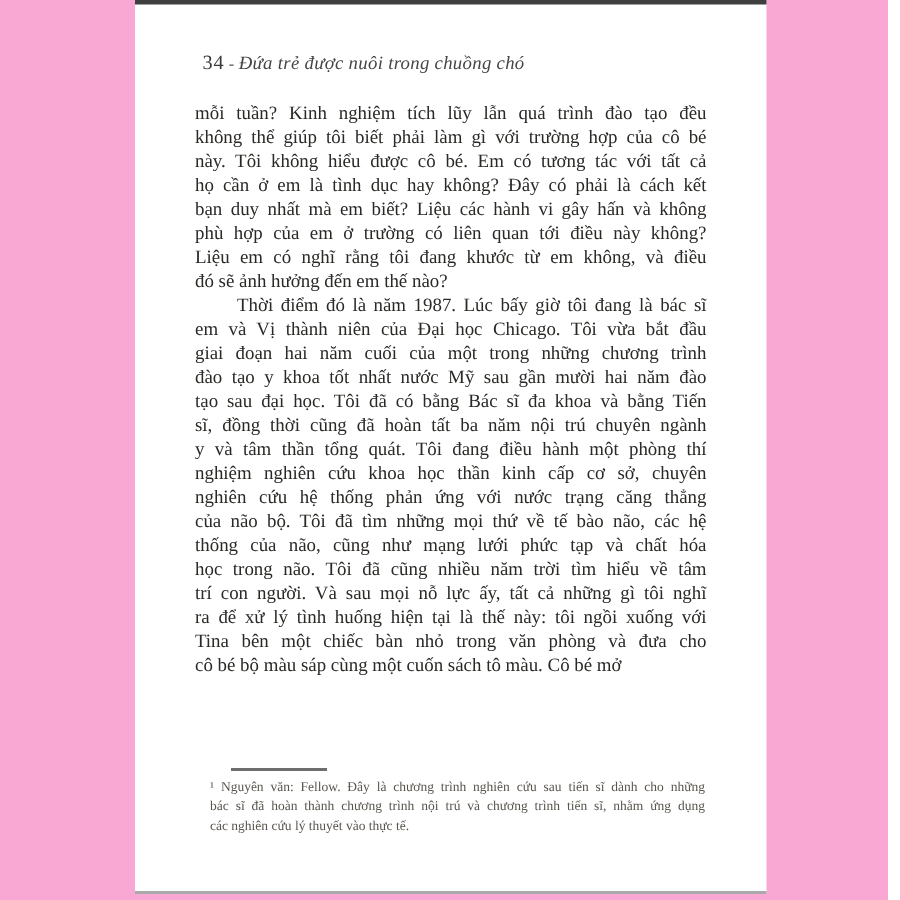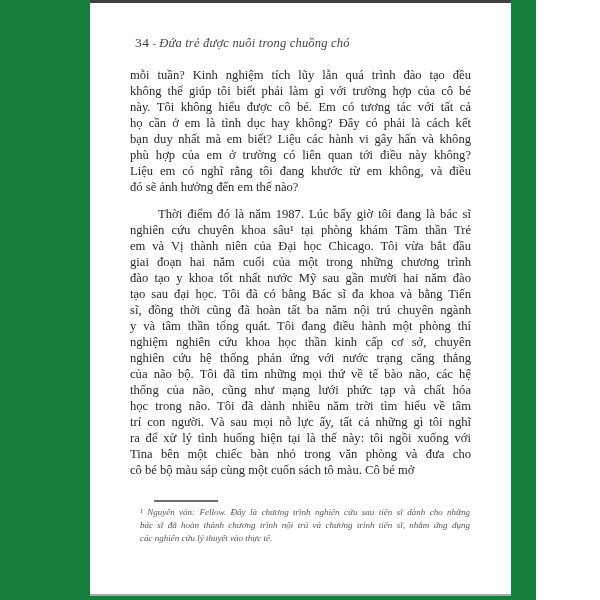--- a/index.html
+++ b/index.html
@@ -5,23 +5,23 @@
   html, body {
     margin: 0;
     padding: 0;
     width: 600px;
     height: 600px;
     overflow: hidden;
     font-family: "Liberation Serif", "DejaVu Serif", serif;
   }
   .stage {
     position: relative;
-    width: 536px;
+    width: 592px;
     height: 600px;
-    background: #15803d;
+    background: #f9a8d4;
   }
   .page {
     position: absolute;
     left: 90px;
     top: 0;
     width: 421px;
     height: 596px;
     background: #ffffff;
     border-top: 3px solid #3f3f3f;
     border-bottom: 2px solid #a9a9a9;
@@ -52,43 +52,41 @@
   .bodytext {
     position: absolute;
     left: 40px;
     top: 64px;
     width: 341px;
     color: #2b2926;
     font-size: 12.6px;
     line-height: 16px;
   }
   .para + .para {
-    margin-top: 11px;
   }
   .line {
     text-align: justify;
     text-align-last: justify;
     height: 16px;
     overflow: hidden;
   }
   .line.last {
     text-align-last: left;
   }
   .para.indent .line:first-child {
     text-indent: 28px;
   }
   .footnote {
     position: absolute;
     left: 50px;
-    top: 497px;
+    top: 509px;
     width: 330px;
     color: #5a564f;
     font-size: 9px;
     line-height: 13px;
-    font-style: italic;
   }
   .footnote-rule {
     width: 64px;
     border-top: 2px solid #6e6e6e;
     margin-left: 14px;
     margin-bottom: 4px;
   }
   .fline {
     text-align: justify;
     text-align-last: justify;
@@ -115,32 +113,31 @@
           <div class="line">không thể giúp tôi biết phải làm gì với trường hợp của cô bé</div>
           <div class="line">này. Tôi không hiểu được cô bé. Em có tương tác với tất cả</div>
           <div class="line">họ cần ở em là tình dục hay không? Đây có phải là cách kết</div>
           <div class="line">bạn duy nhất mà em biết? Liệu các hành vi gây hấn và không</div>
           <div class="line">phù hợp của em ở trường có liên quan tới điều này không?</div>
           <div class="line">Liệu em có nghĩ rằng tôi đang khước từ em không, và điều</div>
           <div class="line last">đó sẽ ảnh hưởng đến em thế nào?</div>
         </div>
         <div class="para indent">
           <div class="line">Thời điểm đó là năm 1987. Lúc bấy giờ tôi đang là bác sĩ</div>
-          <div class="line">nghiên cứu chuyên khoa sâu¹ tại phòng khám Tâm thần Trẻ</div>
           <div class="line">em và Vị thành niên của Đại học Chicago. Tôi vừa bắt đầu</div>
           <div class="line">giai đoạn hai năm cuối của một trong những chương trình</div>
           <div class="line">đào tạo y khoa tốt nhất nước Mỹ sau gần mười hai năm đào</div>
           <div class="line">tạo sau đại học. Tôi đã có bằng Bác sĩ đa khoa và bằng Tiến</div>
           <div class="line">sĩ, đồng thời cũng đã hoàn tất ba năm nội trú chuyên ngành</div>
           <div class="line">y và tâm thần tổng quát. Tôi đang điều hành một phòng thí</div>
           <div class="line">nghiệm nghiên cứu khoa học thần kinh cấp cơ sở, chuyên</div>
           <div class="line">nghiên cứu hệ thống phản ứng với nước trạng căng thẳng</div>
           <div class="line">của não bộ. Tôi đã tìm những mọi thứ về tế bào não, các hệ</div>
           <div class="line">thống của não, cũng như mạng lưới phức tạp và chất hóa</div>
-          <div class="line">học trong não. Tôi đã dành nhiều năm trời tìm hiểu về tâm</div>
+          <div class="line">học trong não. Tôi đã cũng nhiều năm trời tìm hiểu về tâm</div>
           <div class="line">trí con người. Và sau mọi nỗ lực ấy, tất cả những gì tôi nghĩ</div>
           <div class="line">ra để xử lý tình huống hiện tại là thế này: tôi ngồi xuống với</div>
           <div class="line">Tina bên một chiếc bàn nhỏ trong văn phòng và đưa cho</div>
           <div class="line last">cô bé bộ màu sáp cùng một cuốn sách tô màu. Cô bé mở</div>
         </div>
       </div>
 
     <div class="footnote">
       <div class="footnote-rule"></div>
       <div id="footnote-lines">

